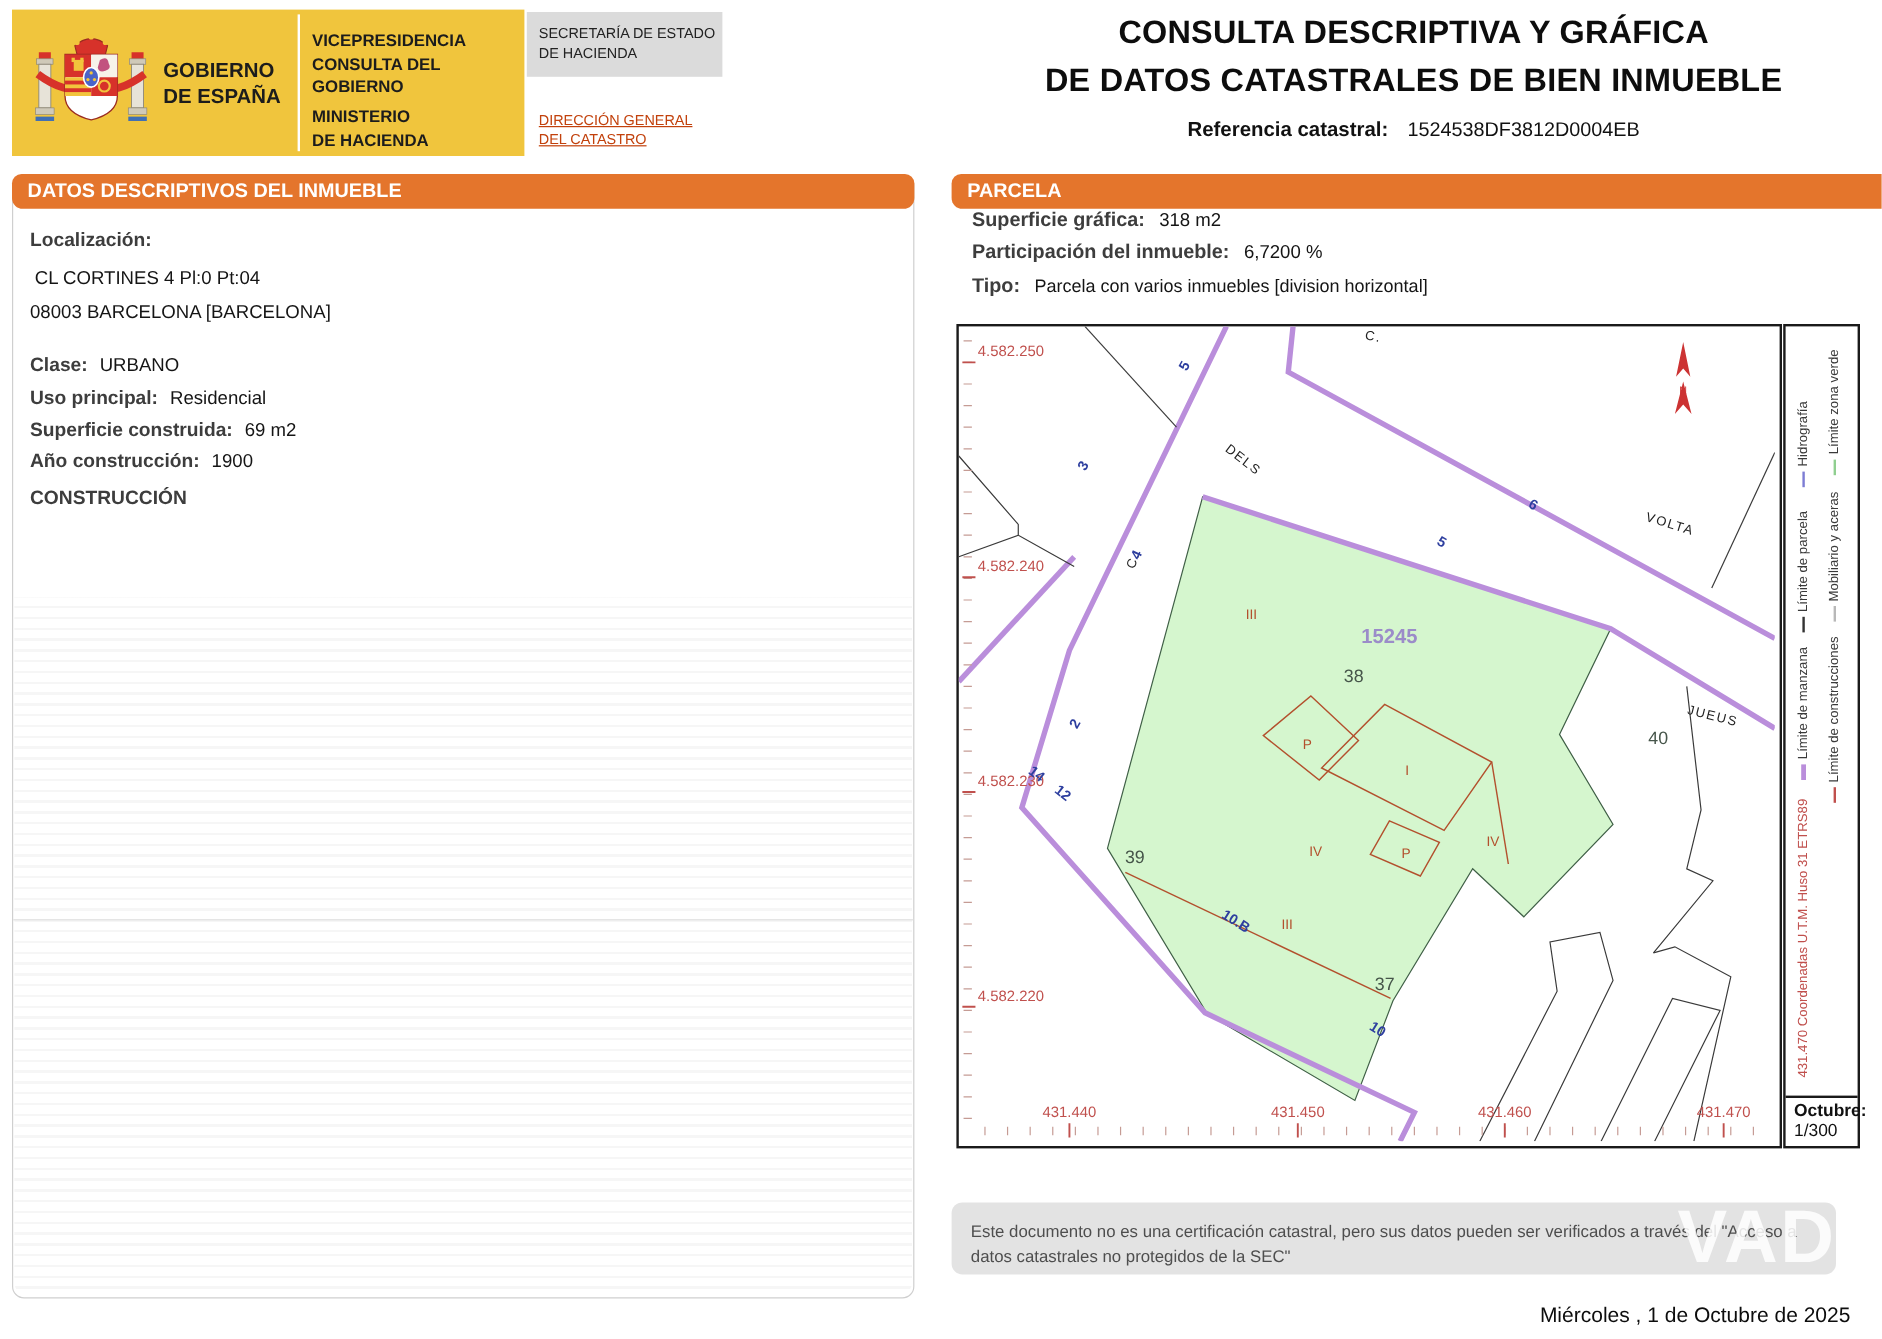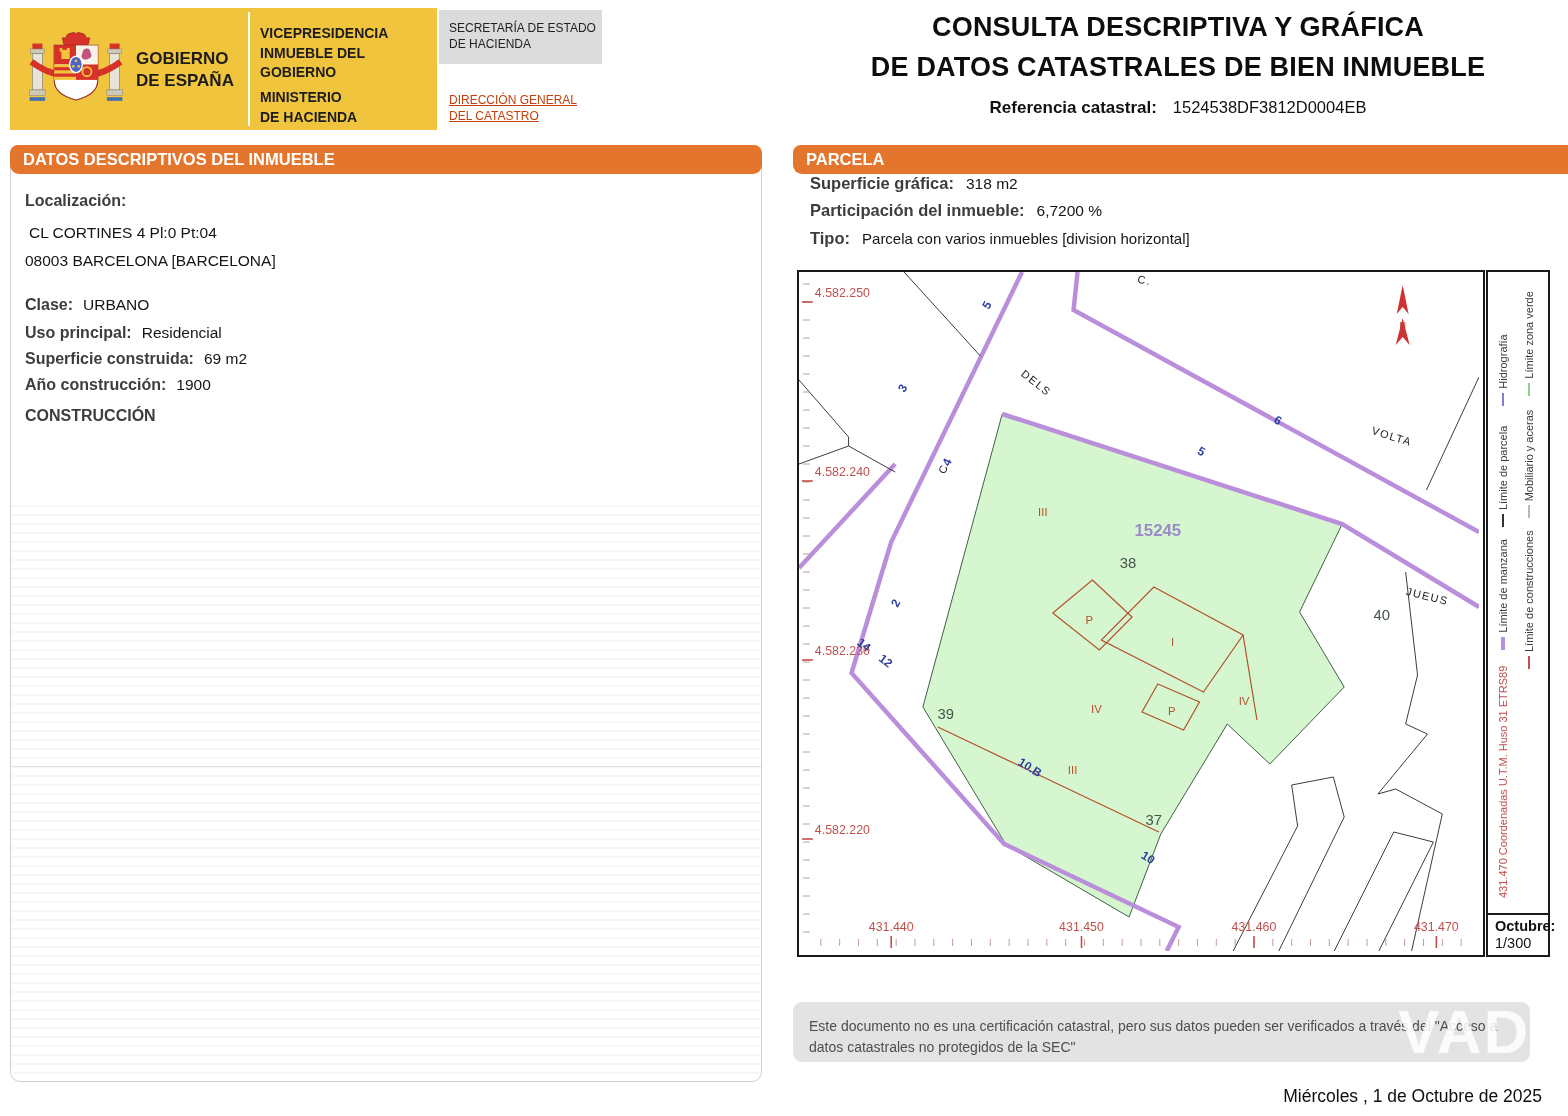--- a/index.html
+++ b/index.html
@@ -124,21 +124,21 @@
         <circle cx="52" cy="49" r="1.5" fill="#f2c43c"></circle>
         <circle cx="58" cy="49" r="1.5" fill="#f2c43c"></circle>
       </svg>
       <div class="abs gob-text">
         <div>GOBIERNO</div>
         <div>DE ESPAÑA</div>
       </div>
       <div class="abs logo-divider"></div>
       <div class="abs vice">
         <div>VICEPRESIDENCIA</div>
-        <div>INMUEBLE DEL GOBIERNO</div>
+        <div>CONSULTA DEL GOBIERNO</div>
       </div>
       <div class="abs mini">
         <div>MINISTERIO</div>
         <div>DE HACIENDA</div>
       </div>
     </div>
     <div class="abs logo-right">
       <div class="abs secretaria">
         <div>SECRETARÍA DE ESTADO</div>
         <div>DE HACIENDA</div>

